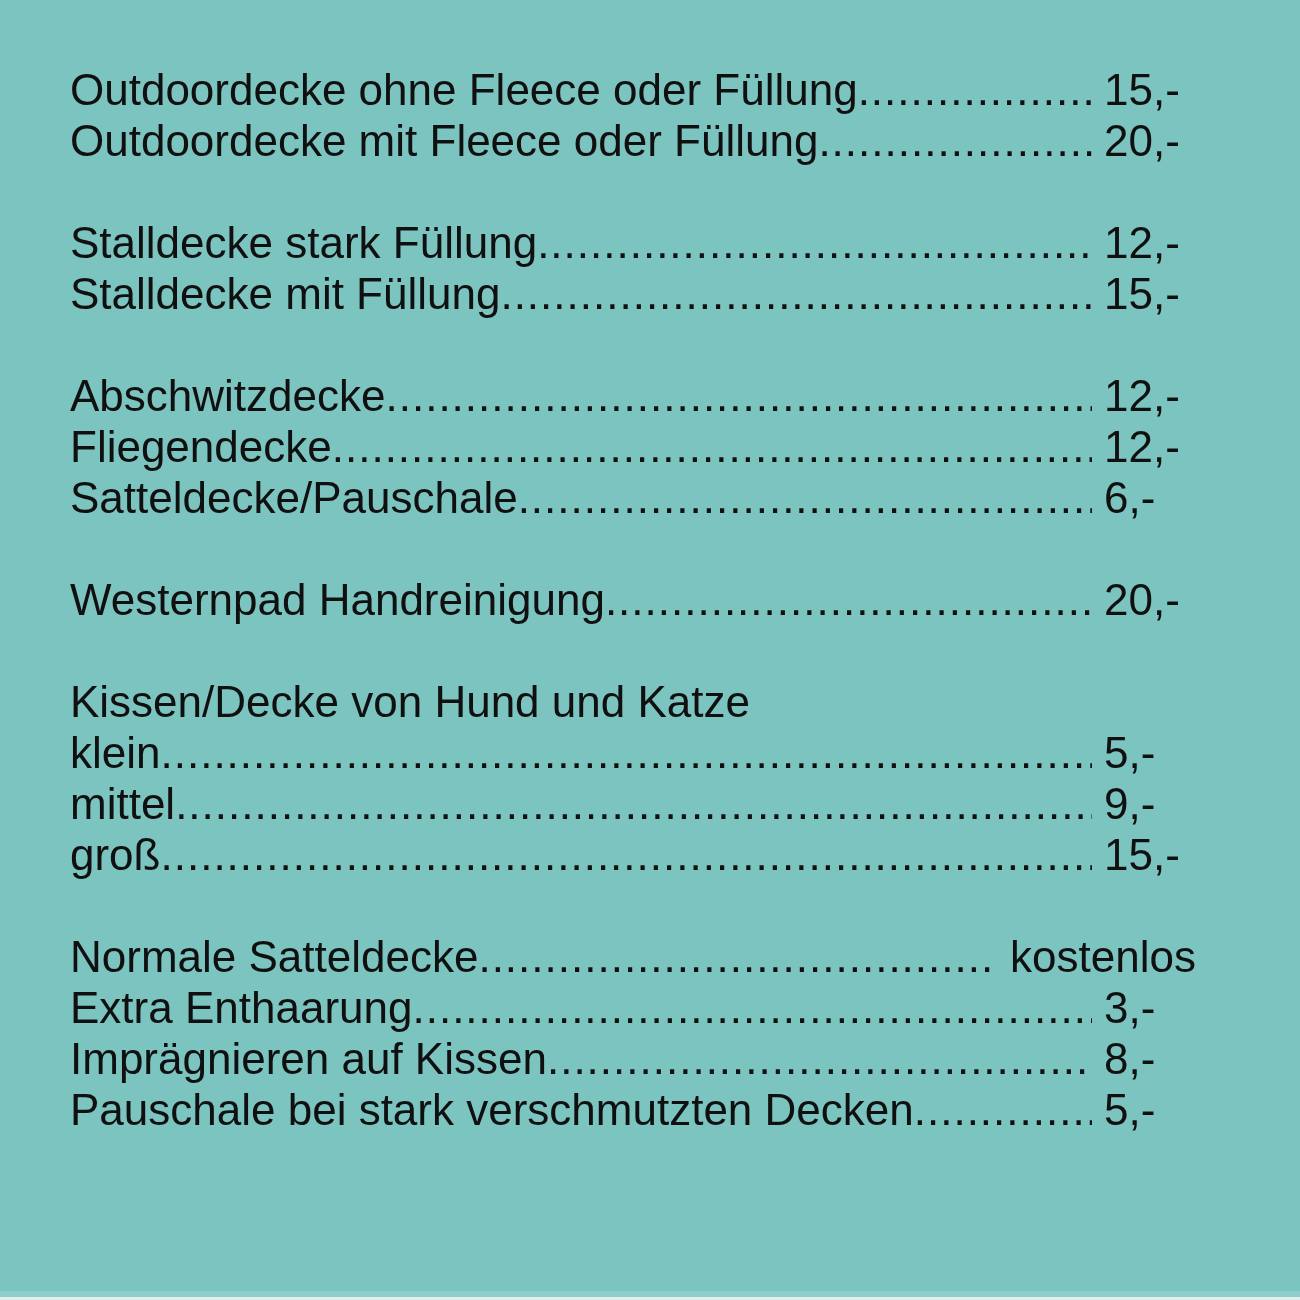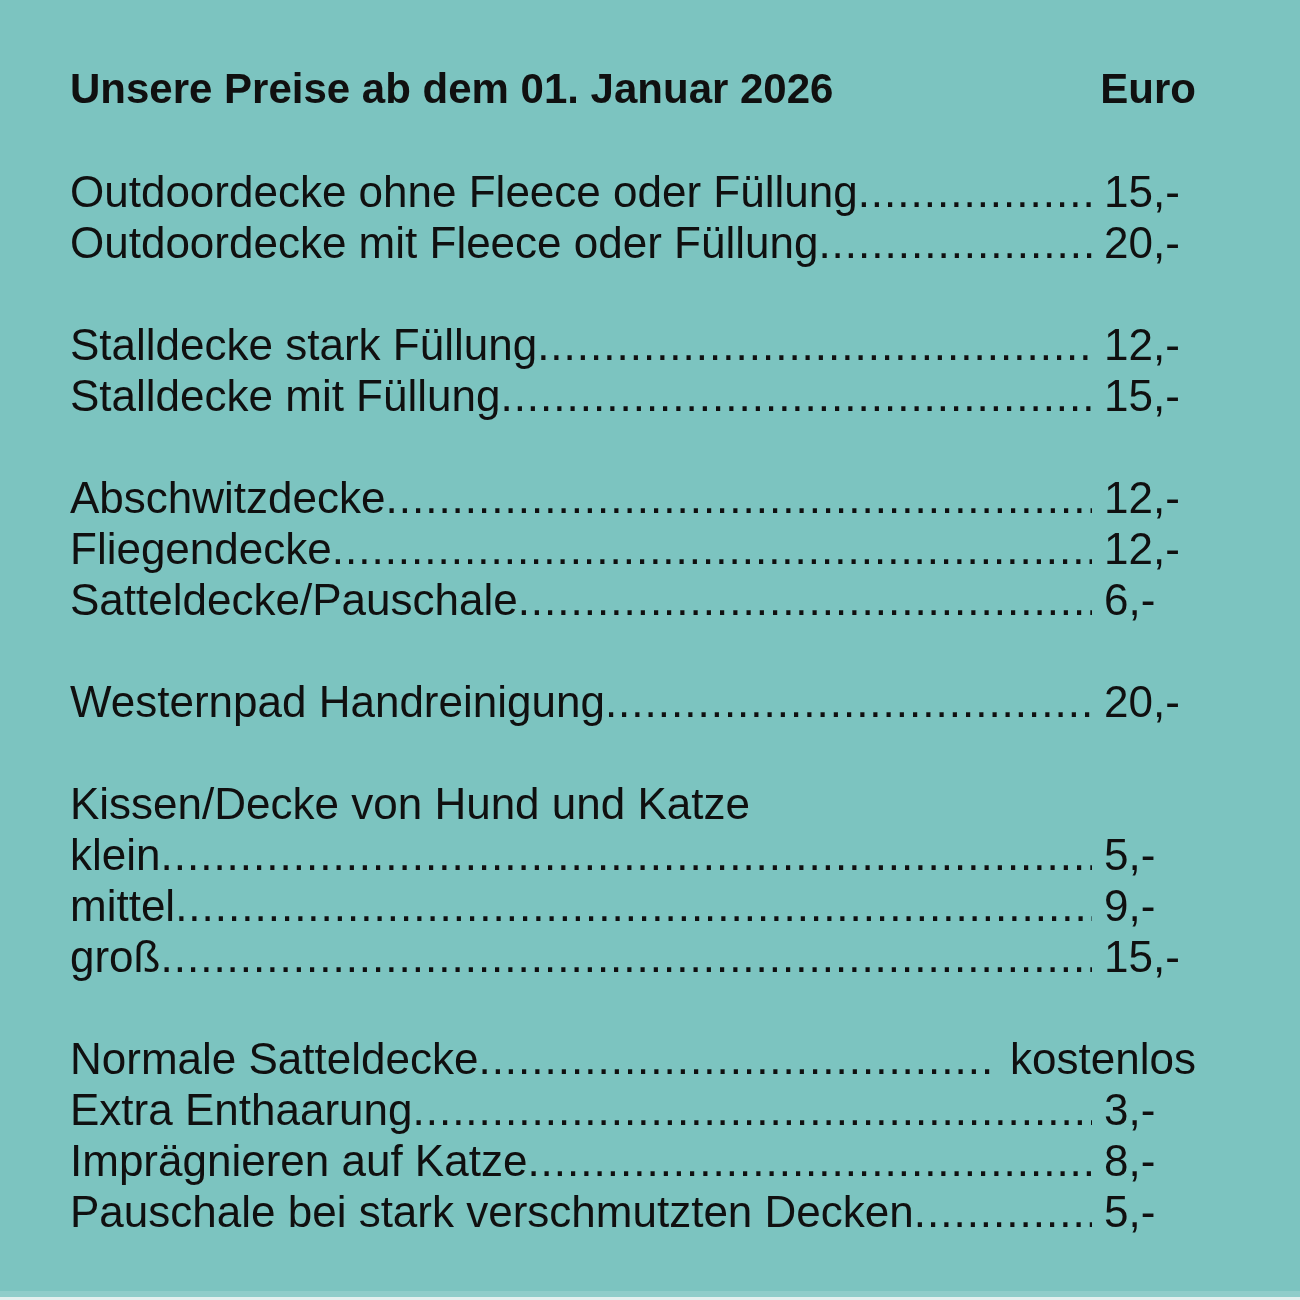--- a/index.html
+++ b/index.html
@@ -77,24 +77,20 @@
     bottom: 0;
     height: 3px;
     background: #e4f0ef;
   }
 </style>
 </head>
 <body>
 
 <div class="page">
   <div class="content">
-    <div class="header-row">
-      <span>Unsere Preise ab dem 01. Januar 2026</span>
-      <span>Euro</span>
-    </div>
     <div id="groups-container">
         <div class="group">
           <div class="row">
             <span class="label">Outdoordecke ohne Fleece oder Füllung</span>
             <span class="dots"></span>
             <span class="price">15,-</span>
           </div>
           <div class="row">
             <span class="label">Outdoordecke mit Fleece oder Füllung</span>
             <span class="dots"></span>
@@ -162,21 +158,21 @@
             <span class="label">Normale Satteldecke</span>
             <span class="dots"></span>
             <span class="price">kostenlos</span>
           </div>
           <div class="row">
             <span class="label">Extra Enthaarung</span>
             <span class="dots"></span>
             <span class="price">3,-</span>
           </div>
           <div class="row">
-            <span class="label">Imprägnieren auf Katze</span>
+            <span class="label">Imprägnieren auf Kissen</span>
             <span class="dots"></span>
             <span class="price">8,-</span>
           </div>
           <div class="row">
             <span class="label">Pauschale bei stark verschmutzten Decken</span>
             <span class="dots"></span>
             <span class="price">5,-</span>
           </div>
         </div>
       </div>

